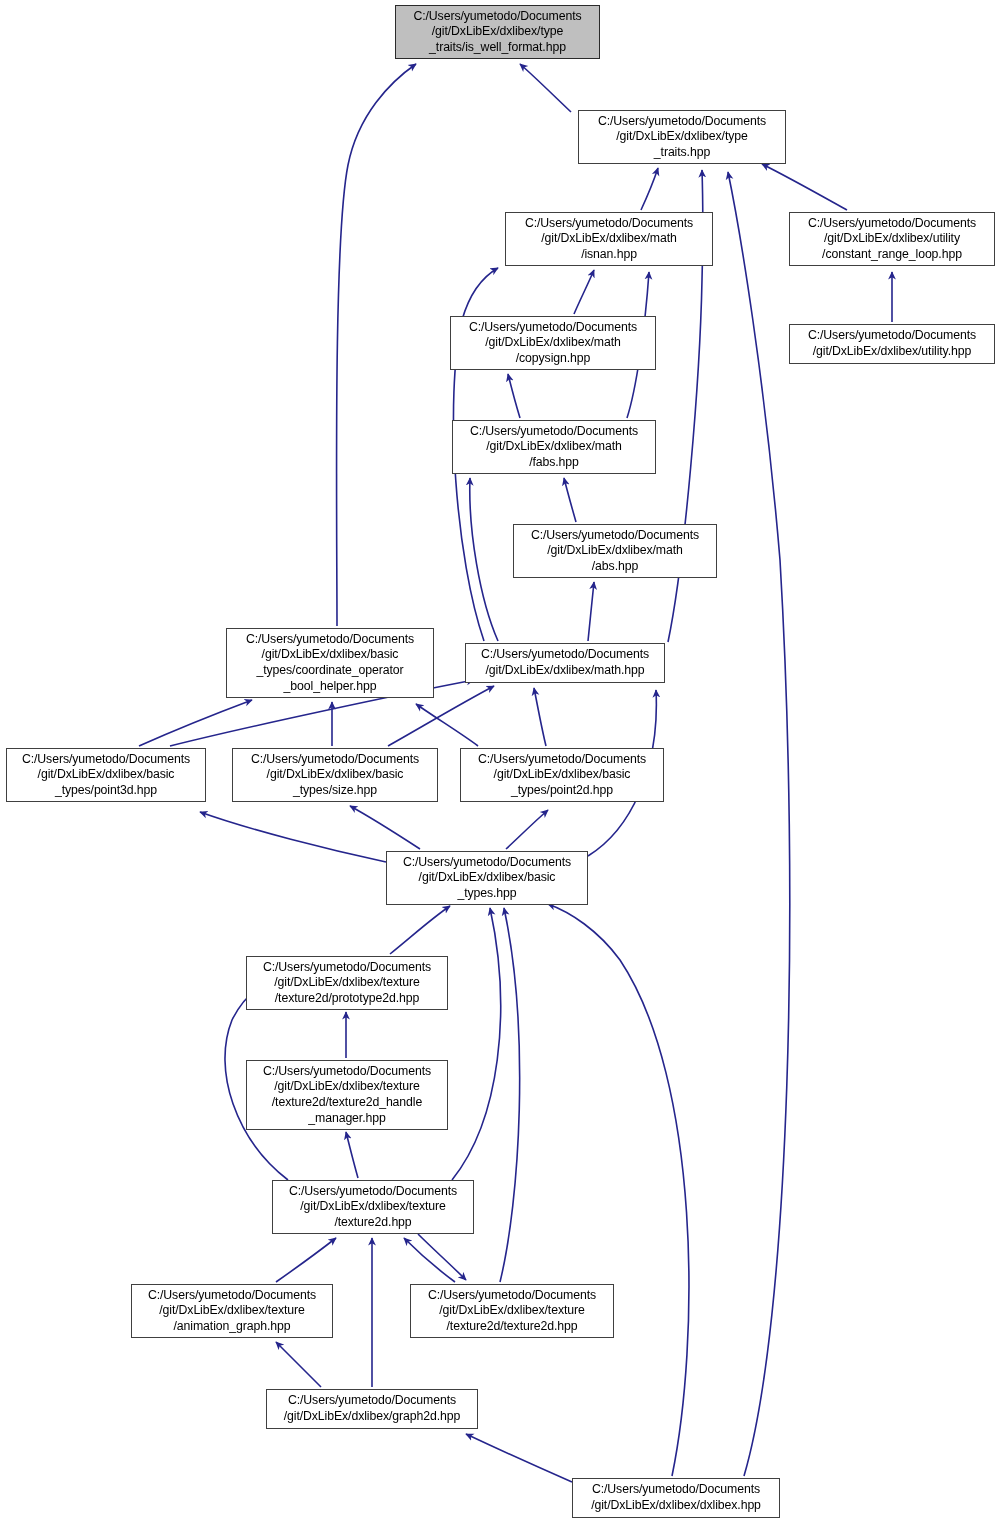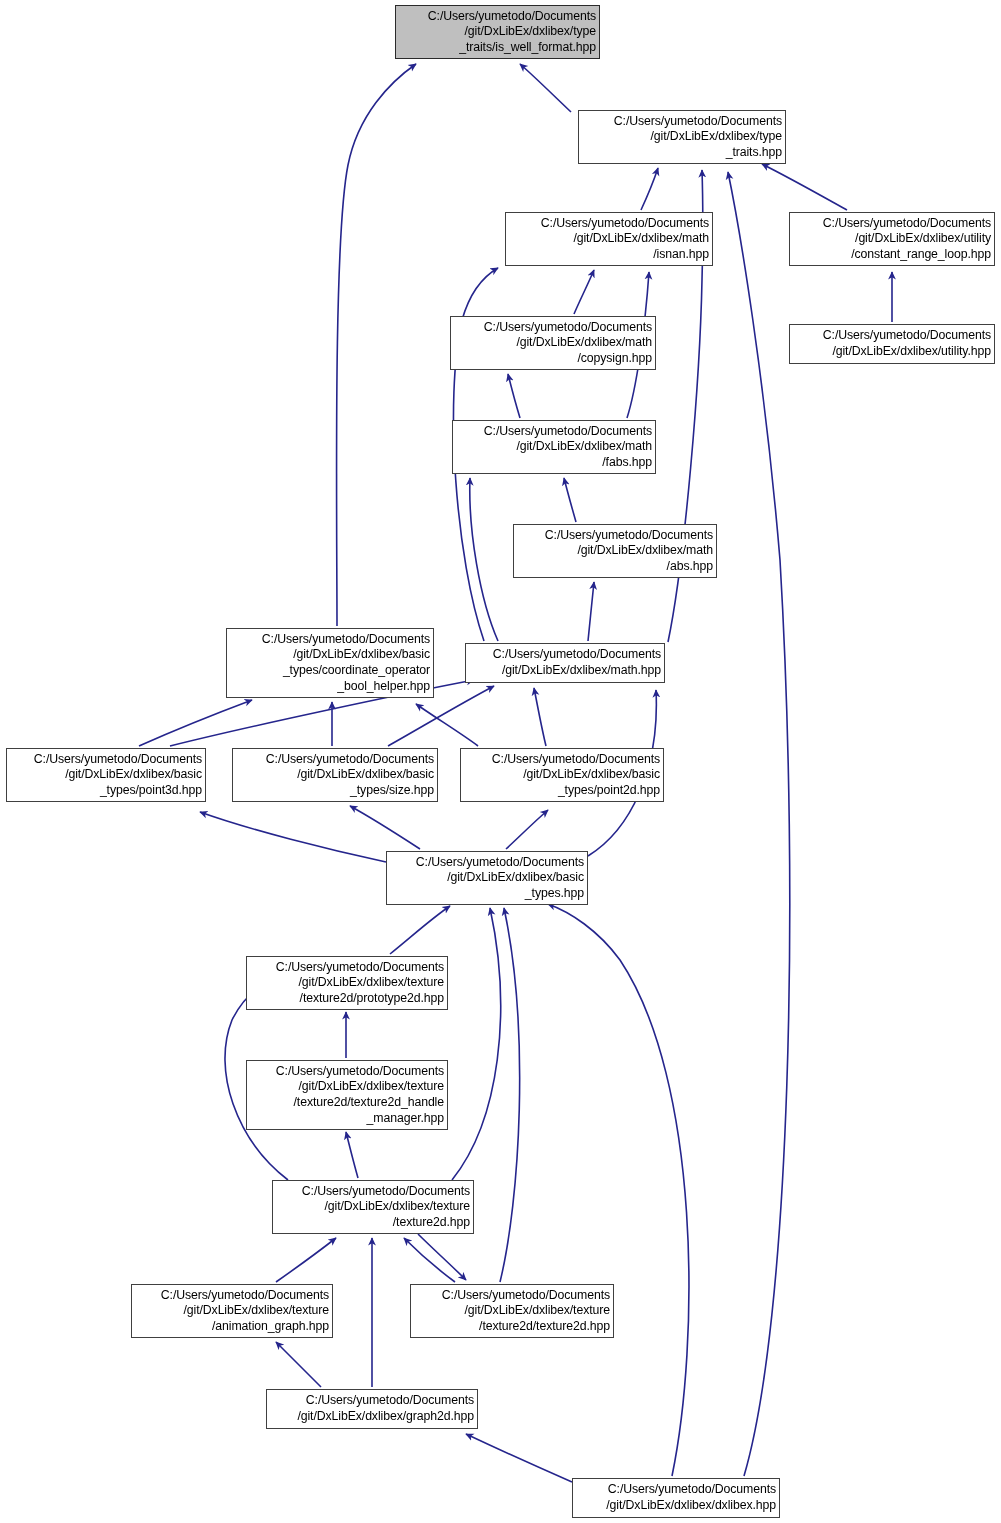--- a/index.html
+++ b/index.html
@@ -22,21 +22,21 @@
     letter-spacing:-0.1px;
     white-space:pre-line;
     z-index:5;
     cursor:pointer;
     user-select:none;
   }
   .node.highlight{
     background:#bfbfbf;
     border:1px solid #2a2a2a;
   }
-  .node .lbl{display:block;width:100%;padding:0 3px;text-align:right;}
+  .node .lbl{display:block;width:100%;padding:0 3px;}
 </style>
 </head>
 <body>
 
 <div id="graph">
   <svg id="edges" viewBox="0 0 1001 1523" xmlns="http://www.w3.org/2000/svg">
     <defs>
       <marker id="ah" markerWidth="9" markerHeight="9" refX="7.6" refY="4.5" orient="auto" markerUnits="userSpaceOnUse">
         <path d="M0,0.6 L8.4,4.5 L0,8.4 L2.3,4.5 Z" fill="#25258c"></path>
       </marker>

